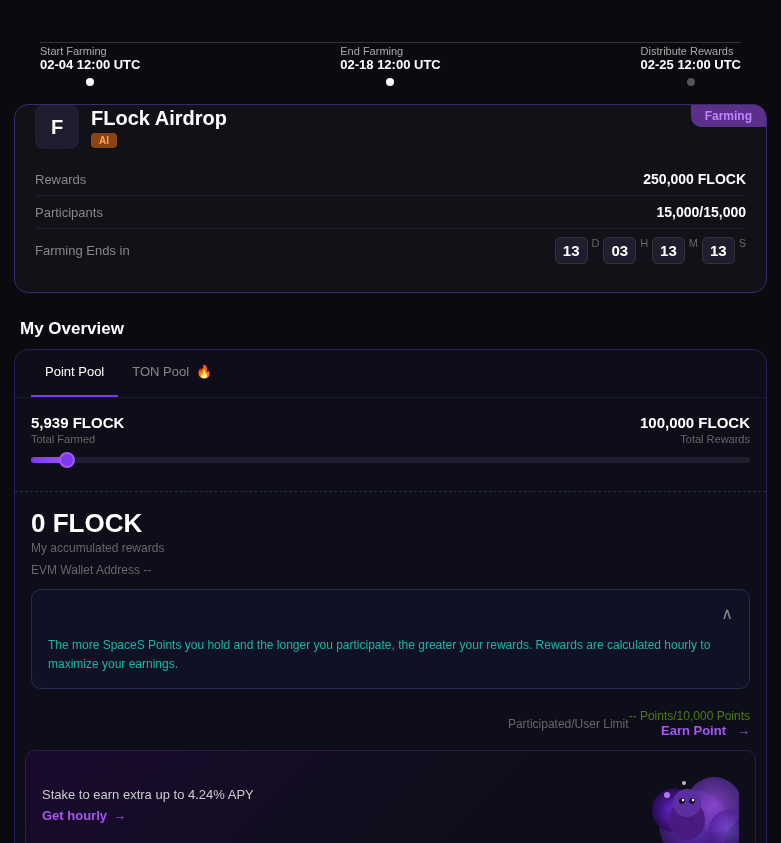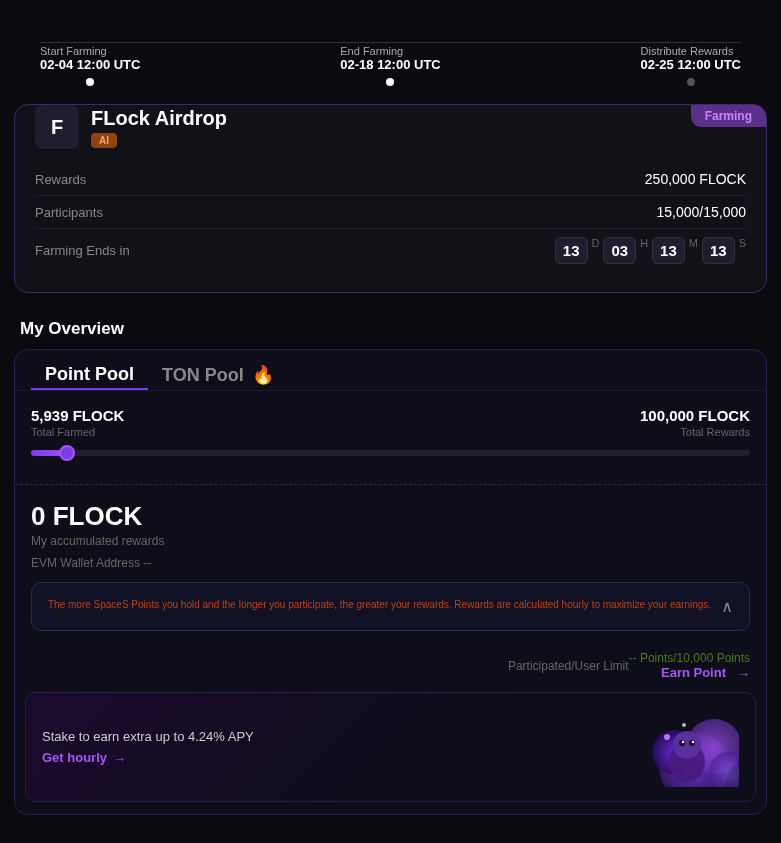--- a/index.html
+++ b/index.html
@@ -120,21 +120,21 @@
     }
     .info-row:last-child {
       border-bottom: none;
     }
     .info-label {
       font-size: 13px;
       color: #888;
     }
     .info-value {
       font-size: 14px;
-      font-weight: 400;
+      font-weight: 700;
       color: #fff;
     }
     .countdown {
       display: flex;
       align-items: flex-start;
       gap: 4px;
     }
     .countdown-num {
       background: #1e1e2e;
       border: 1px solid #333;
@@ -167,23 +167,23 @@
       overflow: hidden;
       padding-bottom: 0;
     }
     .pool-tabs {
       display: flex;
       padding: 0 16px;
       border-bottom: 1px solid #1a1a2e;
       gap: 0;
     }
     .pool-tab {
-      padding: 14px 14px 4px 14px;
-      font-size: 18px;
-      font-weight: 700;
+      padding: 14px 14px 18px 14px;
+      font-size: 13px;
+      font-weight: 400;
       color: #888;
       cursor: pointer;
       position: relative;
     }
     .pool-tab.active {
       color: #fff;
     }
     .pool-tab.active::after {
       content: '';
       position: absolute;
@@ -282,24 +282,25 @@
       background: #111125;
       border: 1px solid #2a2a4e;
       border-radius: 10px;
       padding: 14px 16px;
       display: flex;
       justify-content: space-between;
       align-items: flex-start;
       gap: 10px;
     }
     .info-box-text {
-      font-size: 10px;
-      color: #c2410c;
+      font-size: 12px;
+      color: #14b8a6;
       line-height: 1.6;
       flex: 1;
+      margin-top: 32px;
     }
     .info-box-toggle {
       font-size: 16px;
       color: #888;
       cursor: pointer;
       flex-shrink: 0;
     }
 
     
     .points-row {

